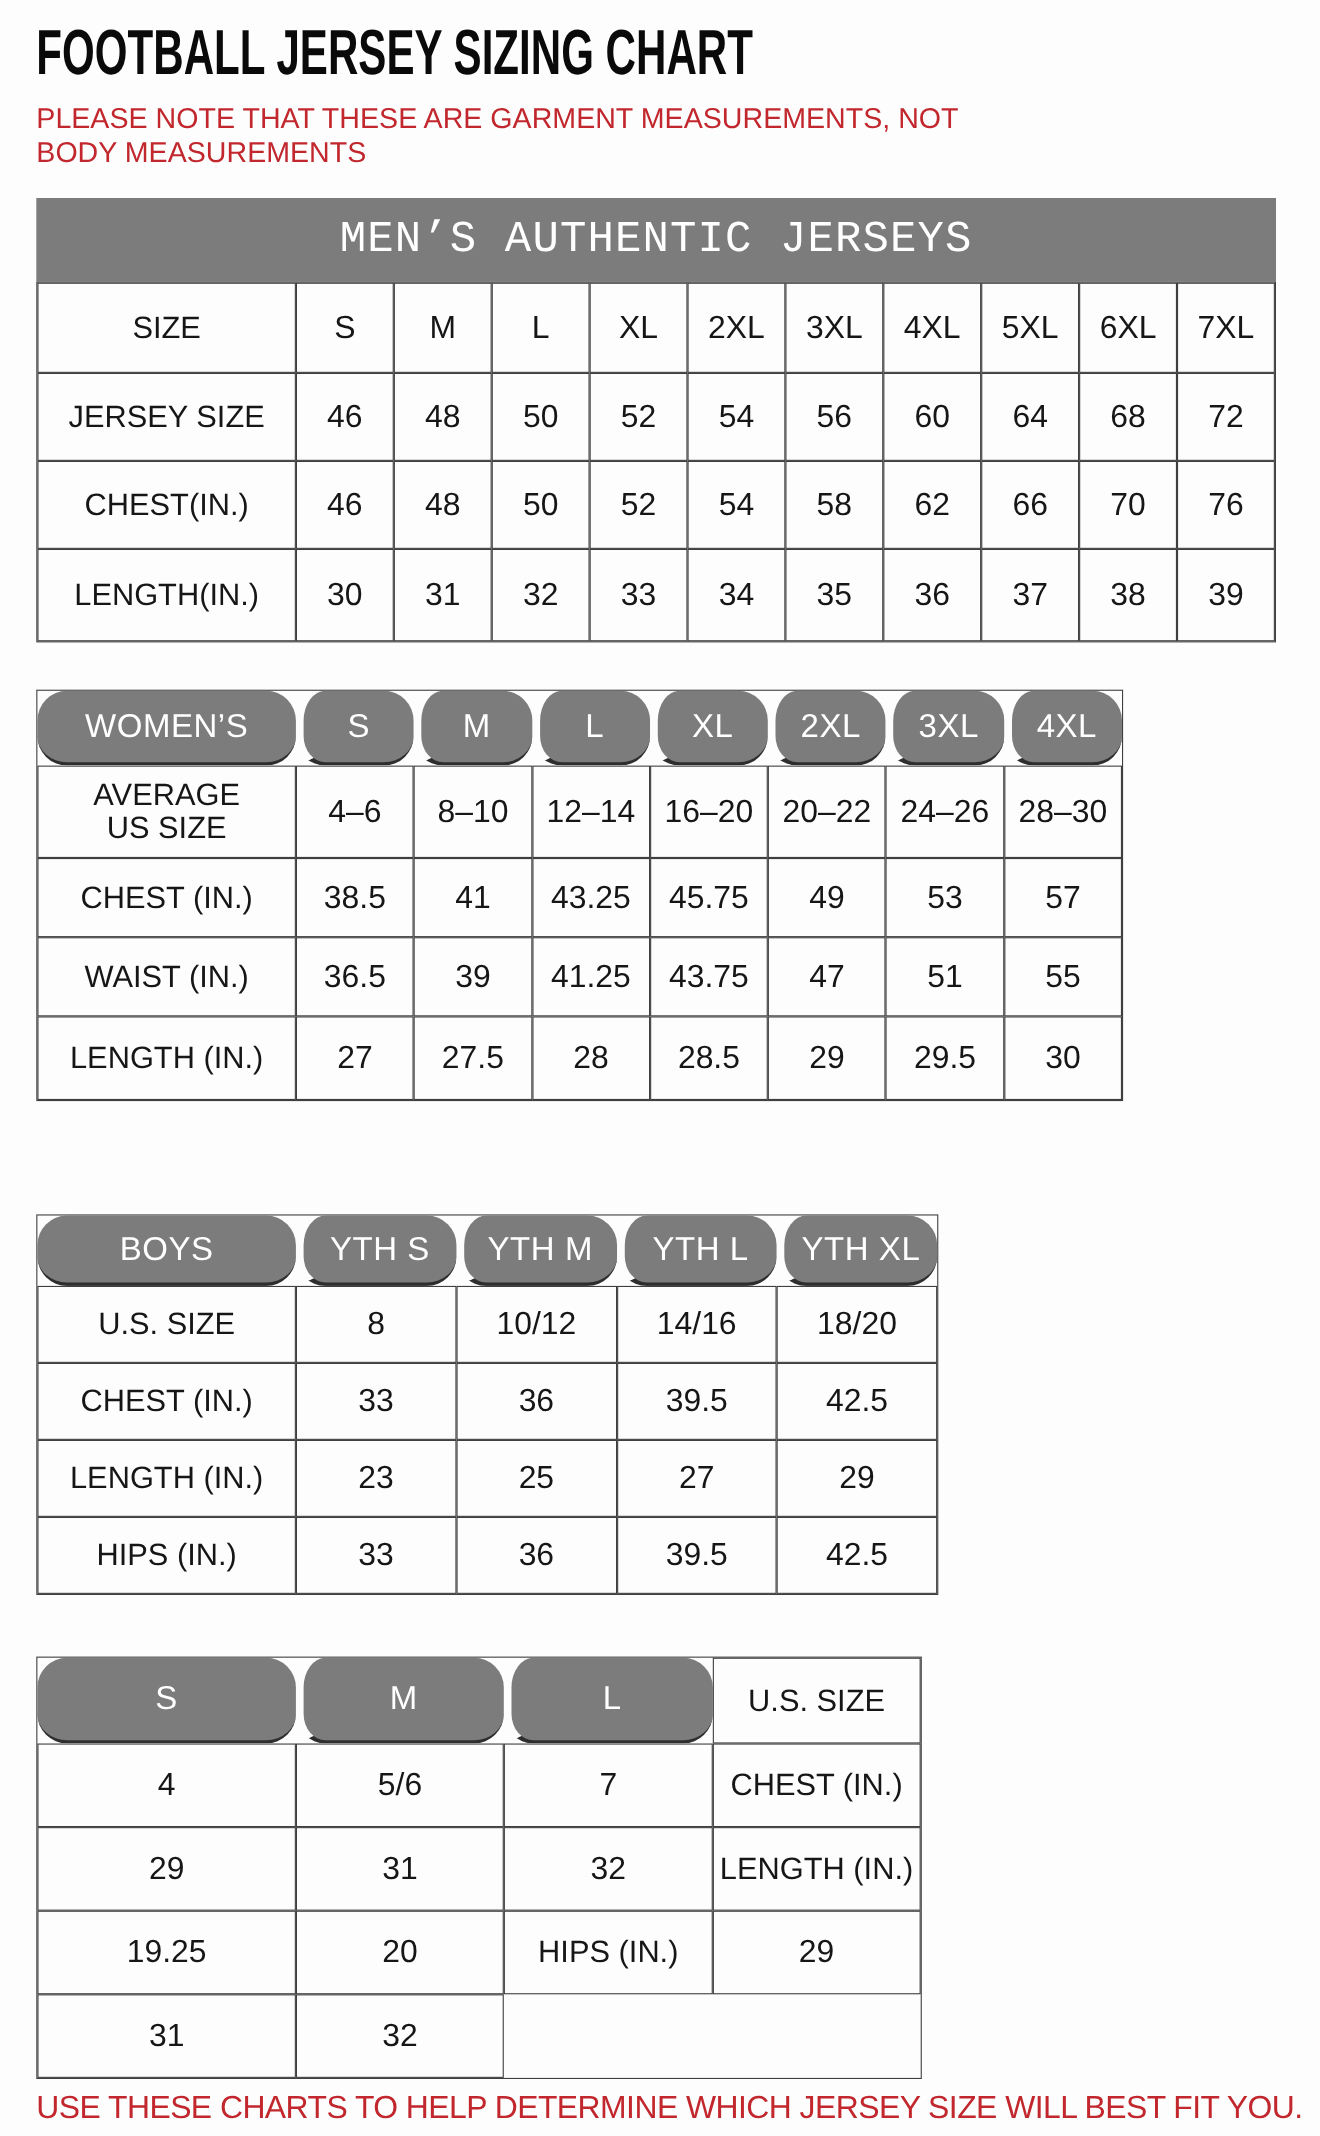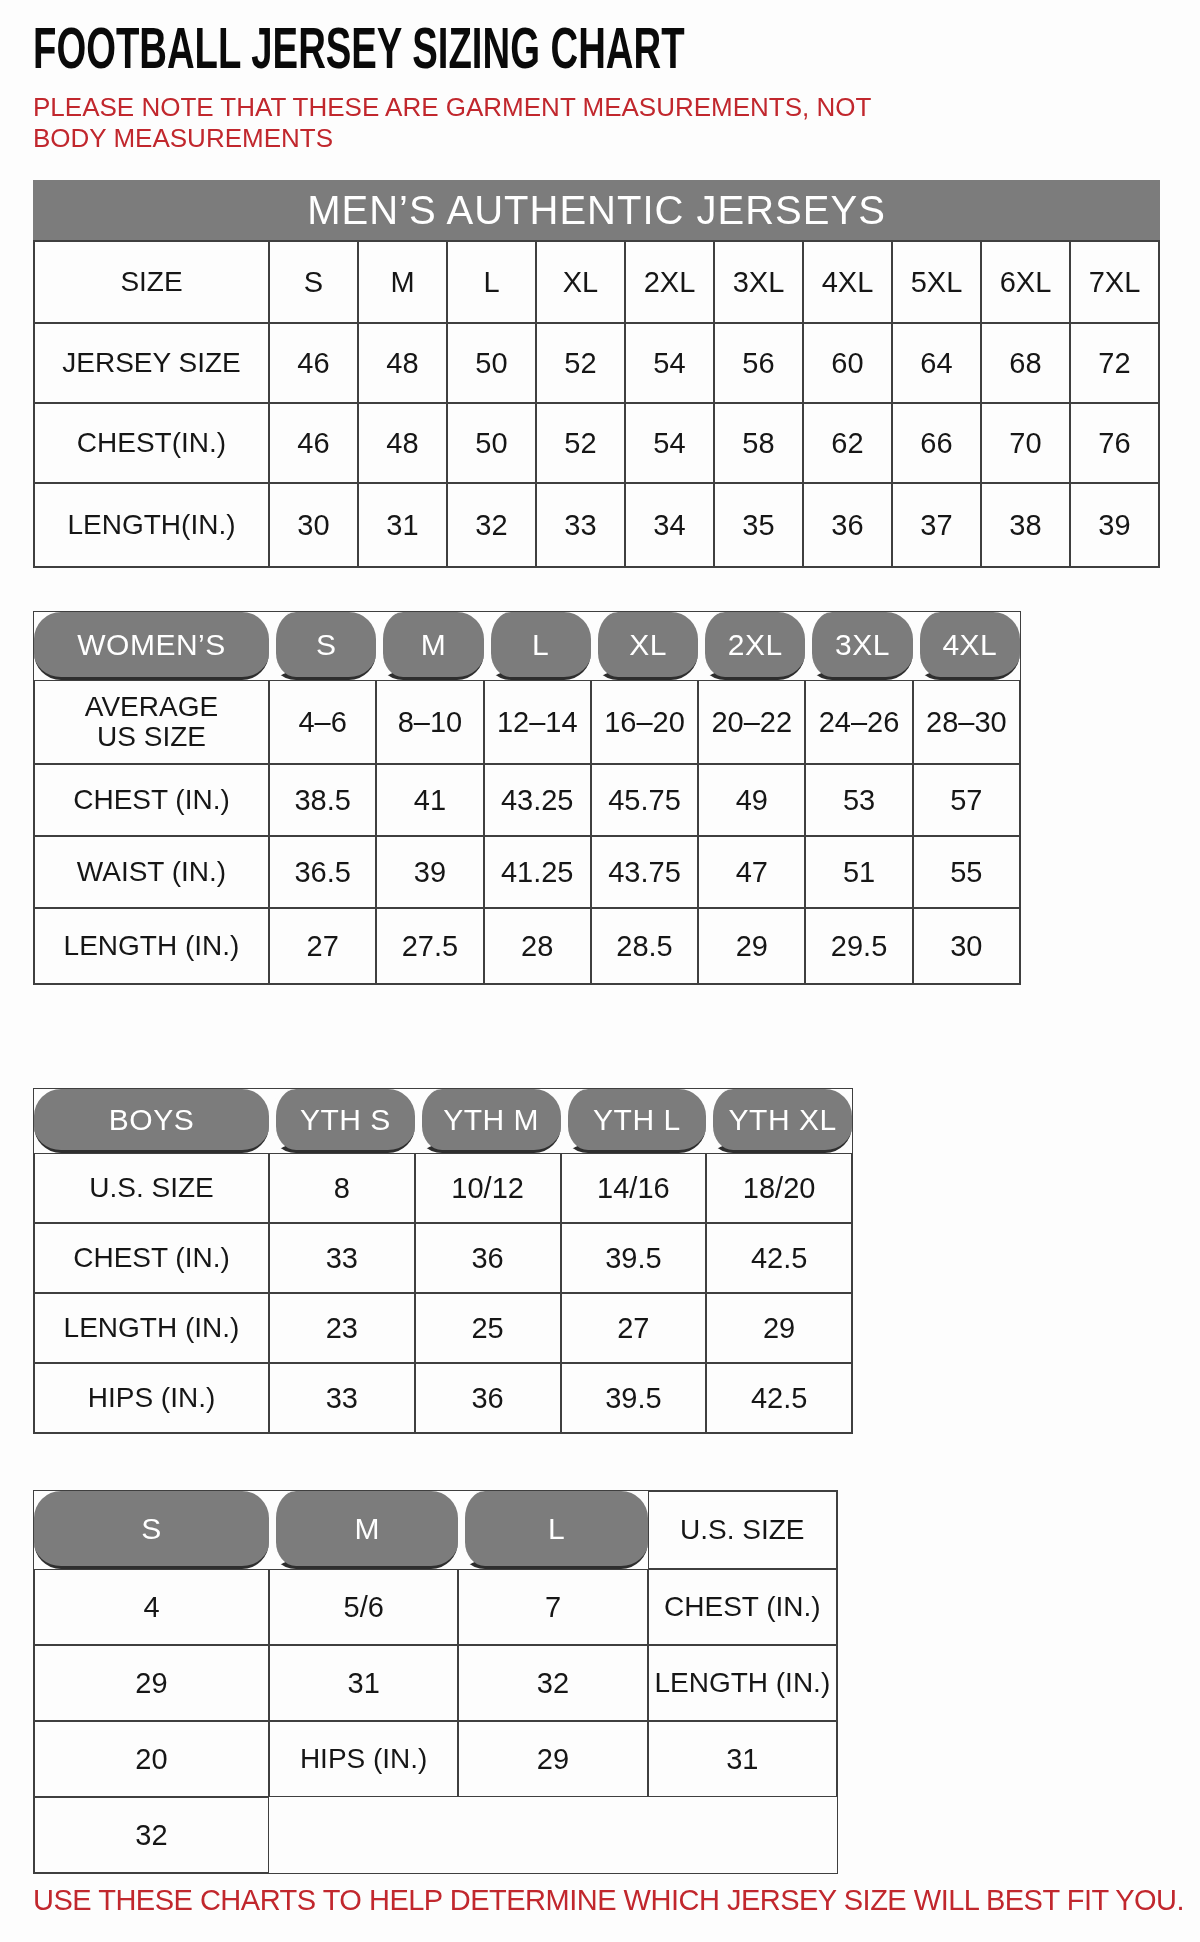--- a/index.html
+++ b/index.html
@@ -28,23 +28,23 @@
     font-size:26px;line-height:1.2;color:var(--red);
   }
 
   .sizing-table{background:var(--bg);}
   .t-mens{width:1127px;margin-top:26px;}
   .t-womens{width:988px;margin-top:43px;}
   .t-boys{width:820px;margin-top:103px;}
   .t-preschool{width:805px;margin-top:56px;}
 
   .banner{
-    height:60px;background:var(--gray);color:#fff;
+    height:76px;background:var(--gray);color:#fff;
     display:flex;align-items:center;justify-content:center;
-    font-size:40px;letter-spacing:1px;
+    font-size:40px;letter-spacing:1px;font-family:Liberation Mono, monospace;
   }
   .grid{display:grid;border:1px solid var(--line);}
   .t-mens .grid{grid-template-columns:235px repeat(10,1fr);grid-template-rows:82px 80px 80px 84px;}
   .t-womens .grid{grid-template-columns:235px repeat(7,1fr);grid-template-rows:68px 84px 72px 72px 76px;}
   .t-boys .grid{grid-template-columns:235px repeat(4,1fr);grid-template-rows:64px 70px 70px 70px 70px;}
   .t-preschool .grid{grid-template-columns:235px repeat(3,1fr);grid-template-rows:78px 76px 76px 76px 76px;}
 
   .cell{
     border:1px solid var(--line);
     display:flex;align-items:center;justify-content:center;
@@ -202,20 +202,21 @@
         <div class="hcell">L</div>
         <div class="cell label">U.S. SIZE</div>
         <div class="cell">4</div>
         <div class="cell">5/6</div>
         <div class="cell">7</div>
         <div class="cell label">CHEST (IN.)</div>
         <div class="cell">29</div>
         <div class="cell">31</div>
         <div class="cell">32</div>
         <div class="cell label">LENGTH (IN.)</div>
+        <div class="cell">19.25</div>
         <div class="cell">20</div>
         <div class="cell label">HIPS (IN.)</div>
         <div class="cell">29</div>
         <div class="cell">31</div>
         <div class="cell">32</div>
       </div>
     </section>
 
   <div class="footer">USE THESE CHARTS TO HELP DETERMINE WHICH JERSEY SIZE WILL BEST FIT YOU.</div>
 </div>

